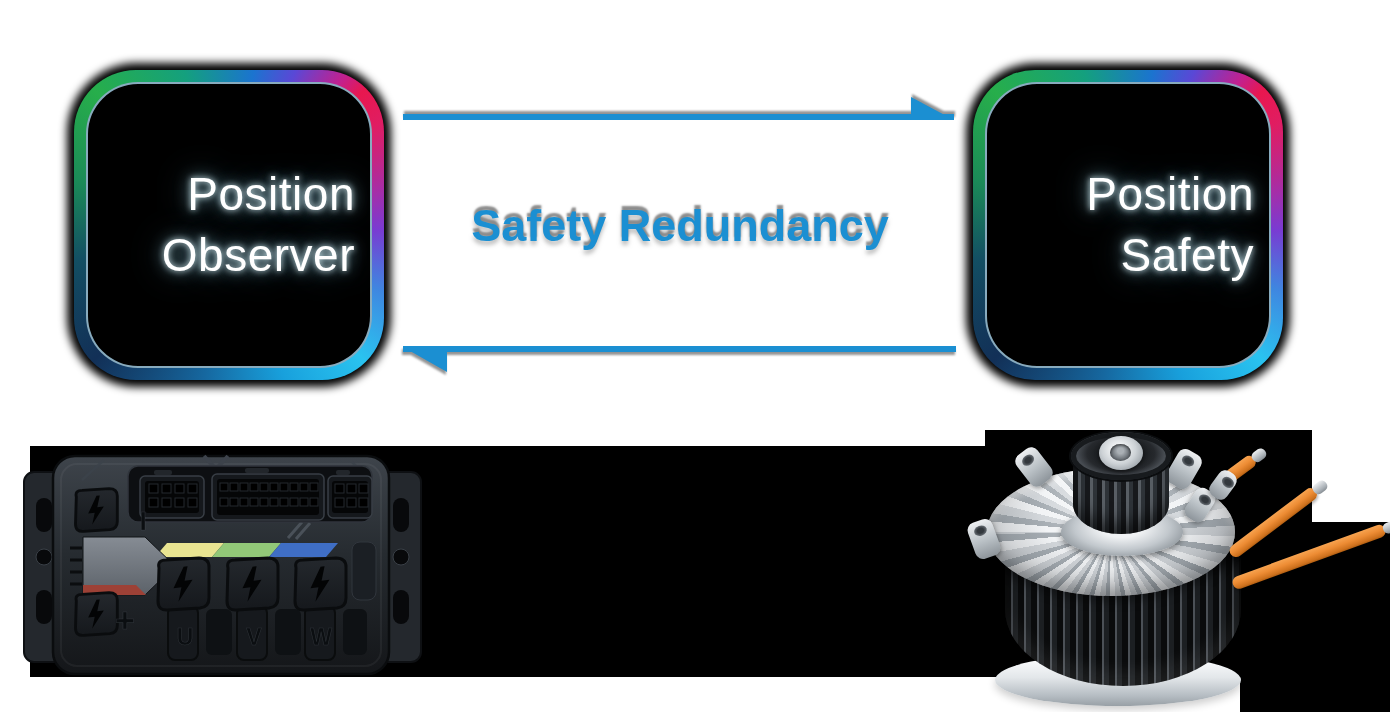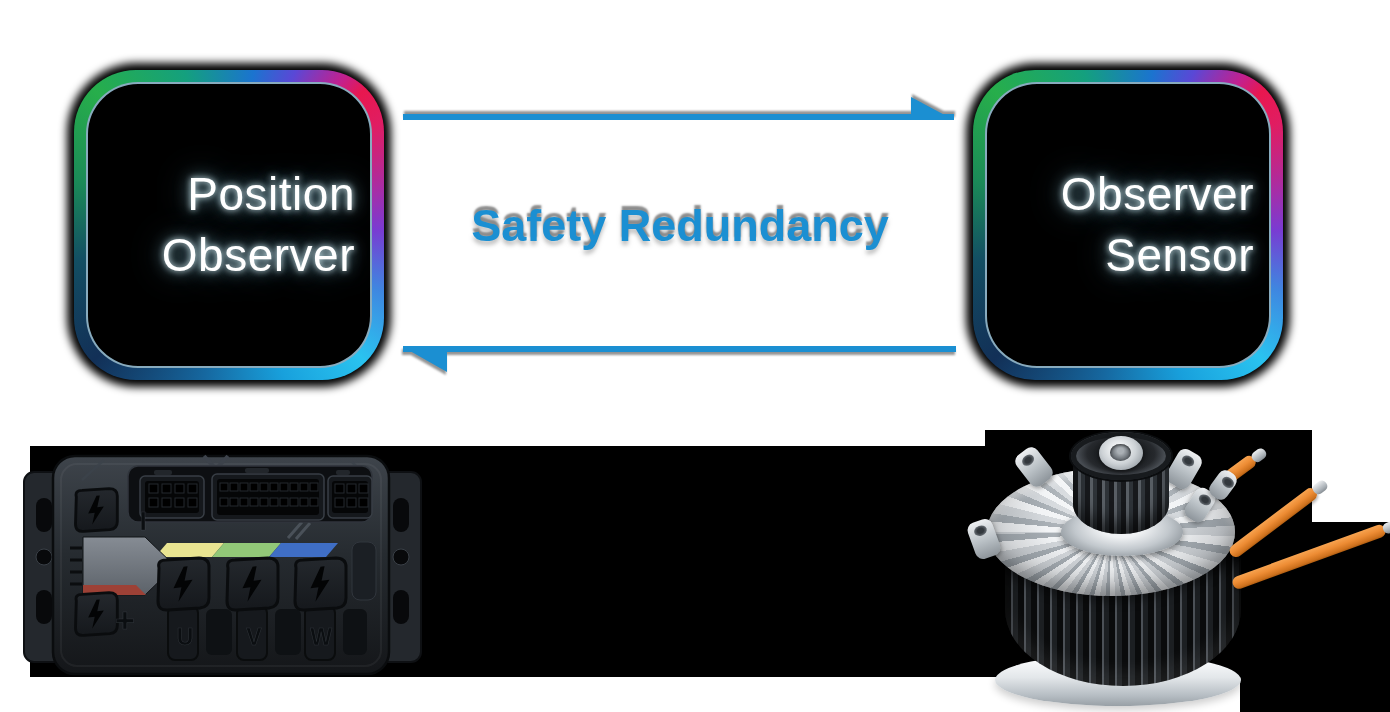--- a/index.html
+++ b/index.html
@@ -120,21 +120,21 @@
     <div class="neon-grad"></div>
     <div class="neon-inner">
       <div class="node-label">Position Observer</div>
     </div>
   </div>
 
   <div class="neon-box right">
     <div class="neon-backing"></div>
     <div class="neon-grad"></div>
     <div class="neon-inner">
-      <div class="node-label">Observer Sensor</div>
+      <div class="node-label">Position Safety</div>
     </div>
   </div>
 
   <svg class="arrow arrow-top" width="558" height="34" viewBox="0 0 558 34">
     <rect x="3" y="22" width="551" height="6" fill="#1b8fd2"></rect>
     <polygon points="511,5 554,28 511,28" fill="#1b8fd2"></polygon>
   </svg>
   <svg class="arrow arrow-bottom" width="560" height="36" viewBox="0 0 560 36">
     <rect x="3" y="4" width="553" height="6" fill="#1b8fd2"></rect>
     <polygon points="3,5 47,30 47,5" fill="#1b8fd2"></polygon>

